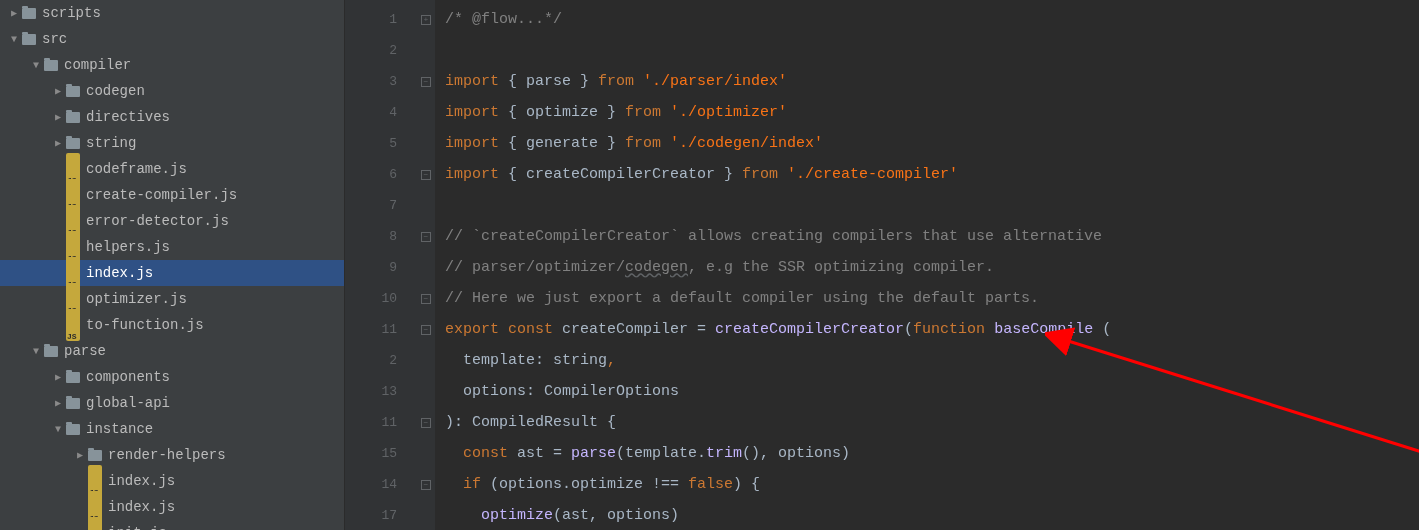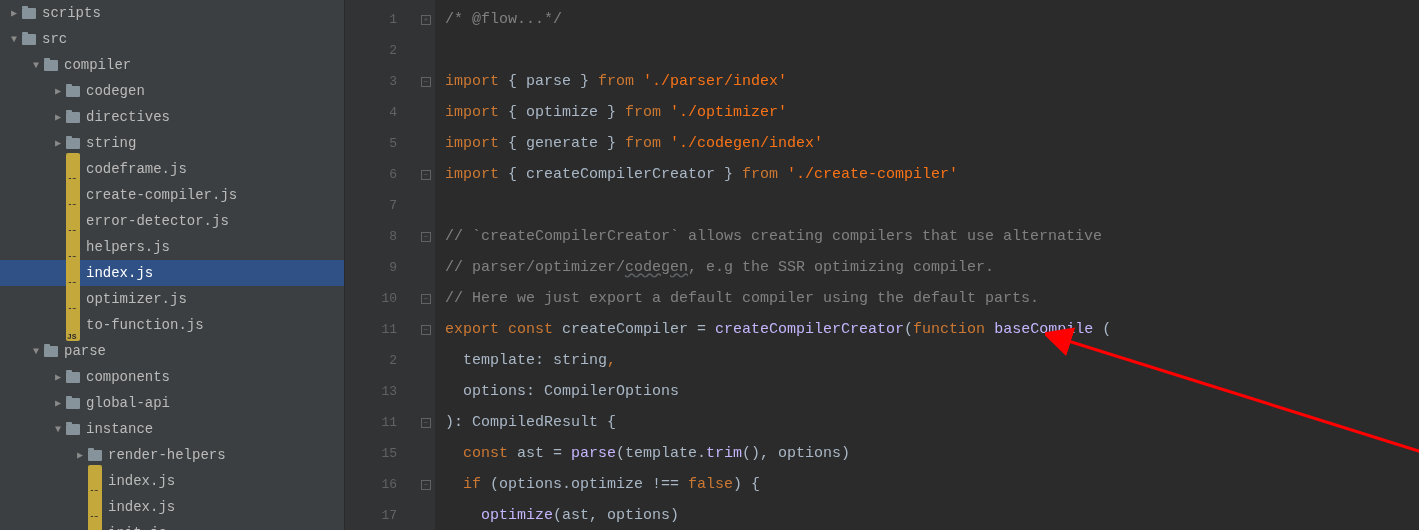--- a/index.html
+++ b/index.html
@@ -298,21 +298,21 @@
       <div>6</div>
       <div>7</div>
       <div>8</div>
       <div>9</div>
       <div>10</div>
       <div>11</div>
       <div>2</div>
       <div>13</div>
       <div>11</div>
       <div>15</div>
-      <div>16</div>
+      <div>14</div>
       <div>17</div>
     </div>
   <div class="fold-col" id="foldcol">
       <div>
         <span class="fold-mark">+</span>
       </div>
       <div></div>
       <div>
         <span class="fold-mark">−</span>
       </div>

